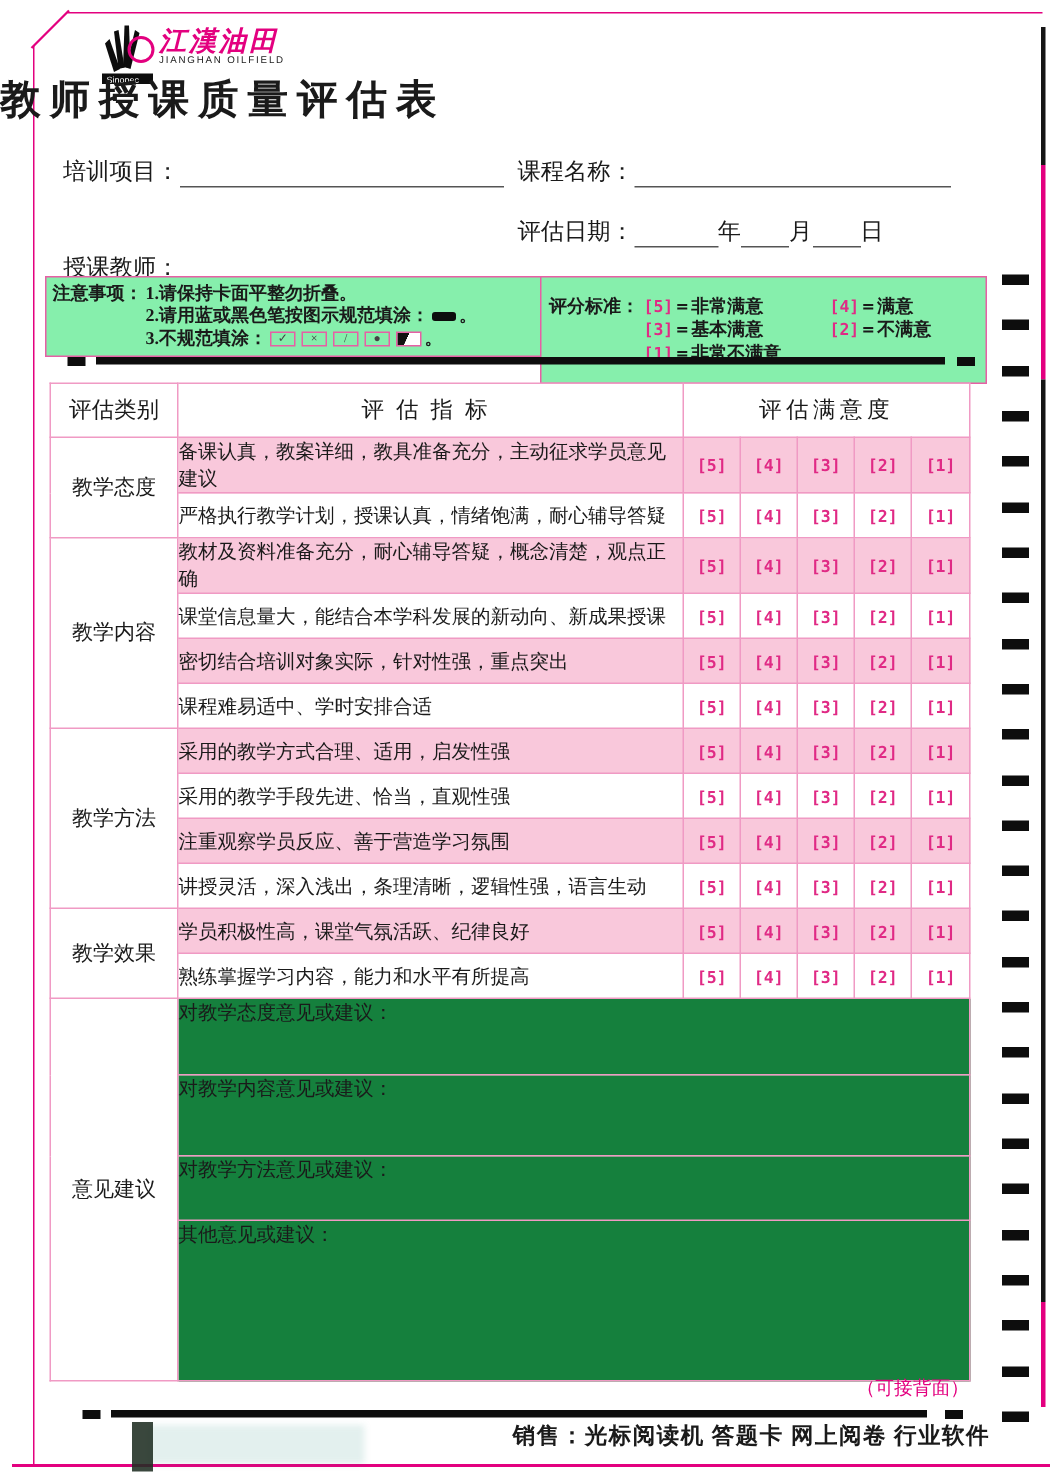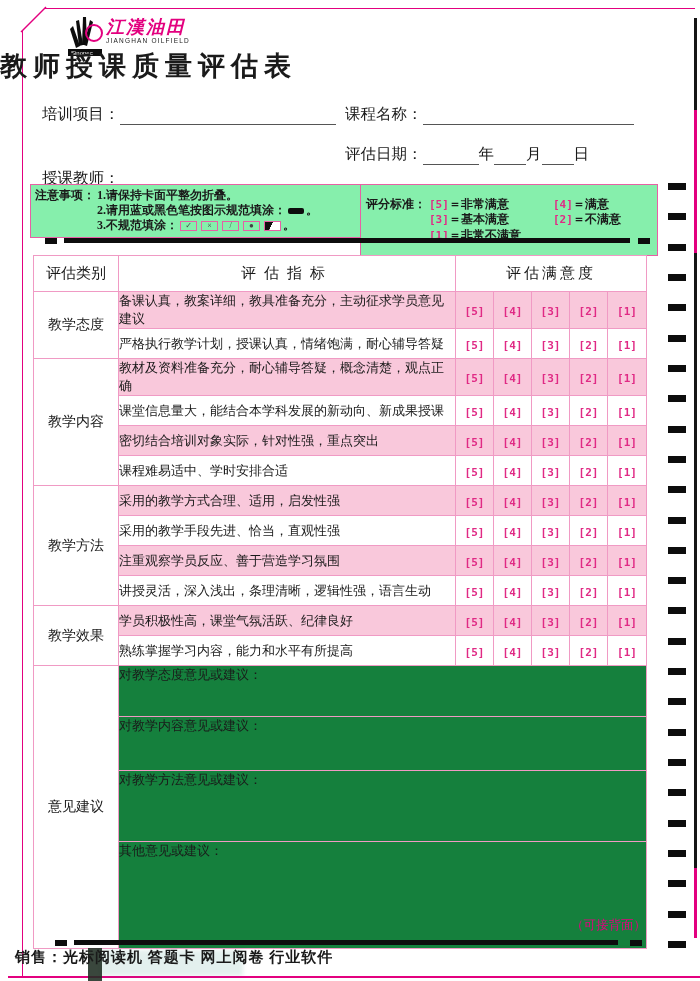--- a/index.html
+++ b/index.html
@@ -53,21 +53,21 @@
   th.h-ind{font-size:15px;font-weight:normal;letter-spacing:8px;}
   th.h-sat{font-size:15px;font-weight:normal;letter-spacing:3px;}
   td.cat{text-align:center;font-size:14px;background:#fff;}
   td.ind{font-size:13px;padding-left:7px;}
   td.bub{text-align:center;}
   tr.pink td.ind,tr.pink td.bub{background:var(--pink-row);}
   td.sug{vertical-align:top;font-size:13px;padding:4px 0 0 8px;background:#15803d;}
   .back-note{left:500px;top:917px;width:146px;text-align:right;color:var(--magenta);font-size:12.5px;}
 
   
-  .sales{left:15px;top:948px;width:660px;text-align:left;font-size:15px;font-weight:bold;letter-spacing:1px;}
+  .sales{left:0;top:948px;width:660px;text-align:right;font-size:15px;font-weight:bold;letter-spacing:1px;}
   .blob{left:88px;top:948px;width:14px;height:33px;background:#1f2d22;opacity:.88;}
   .smudge{left:98px;top:950px;width:145px;height:26px;background:rgba(40,140,120,.13);filter:blur(2px);}
 </style>
 </head>
 <body>
 
 <div class="card">
 
   <svg class="abs corner-svg" width="36" height="36">
     <line x1="30" y1="5" x2="5" y2="30" stroke="#e3007f" stroke-width="1.5"></line>
@@ -295,21 +295,21 @@
           <td class="bub"><span class="bub-t">[2]</span></td>
           <td class="bub"><span class="bub-t">[1]</span></td>
         </tr>
         <tr style="height: 51px;">
           <td class="cat" rowspan="4">意见建议</td>
           <td class="sug" colspan="6"><span>对教学态度意见或建议：</span></td>
         </tr>
         <tr style="height: 54px;">
           <td class="sug" colspan="6"><span>对教学内容意见或建议：</span></td>
         </tr>
-        <tr style="height: 71px;">
+        <tr style="height: 43px;">
           <td class="sug" colspan="6"><span>对教学方法意见或建议：</span></td>
         </tr>
         <tr style="height: 107px;">
           <td class="sug" colspan="6"><span>其他意见或建议：</span></td>
         </tr>
       </tbody>
   </table>
 
   <div class="abs back-note">（可接背面）</div>
 

